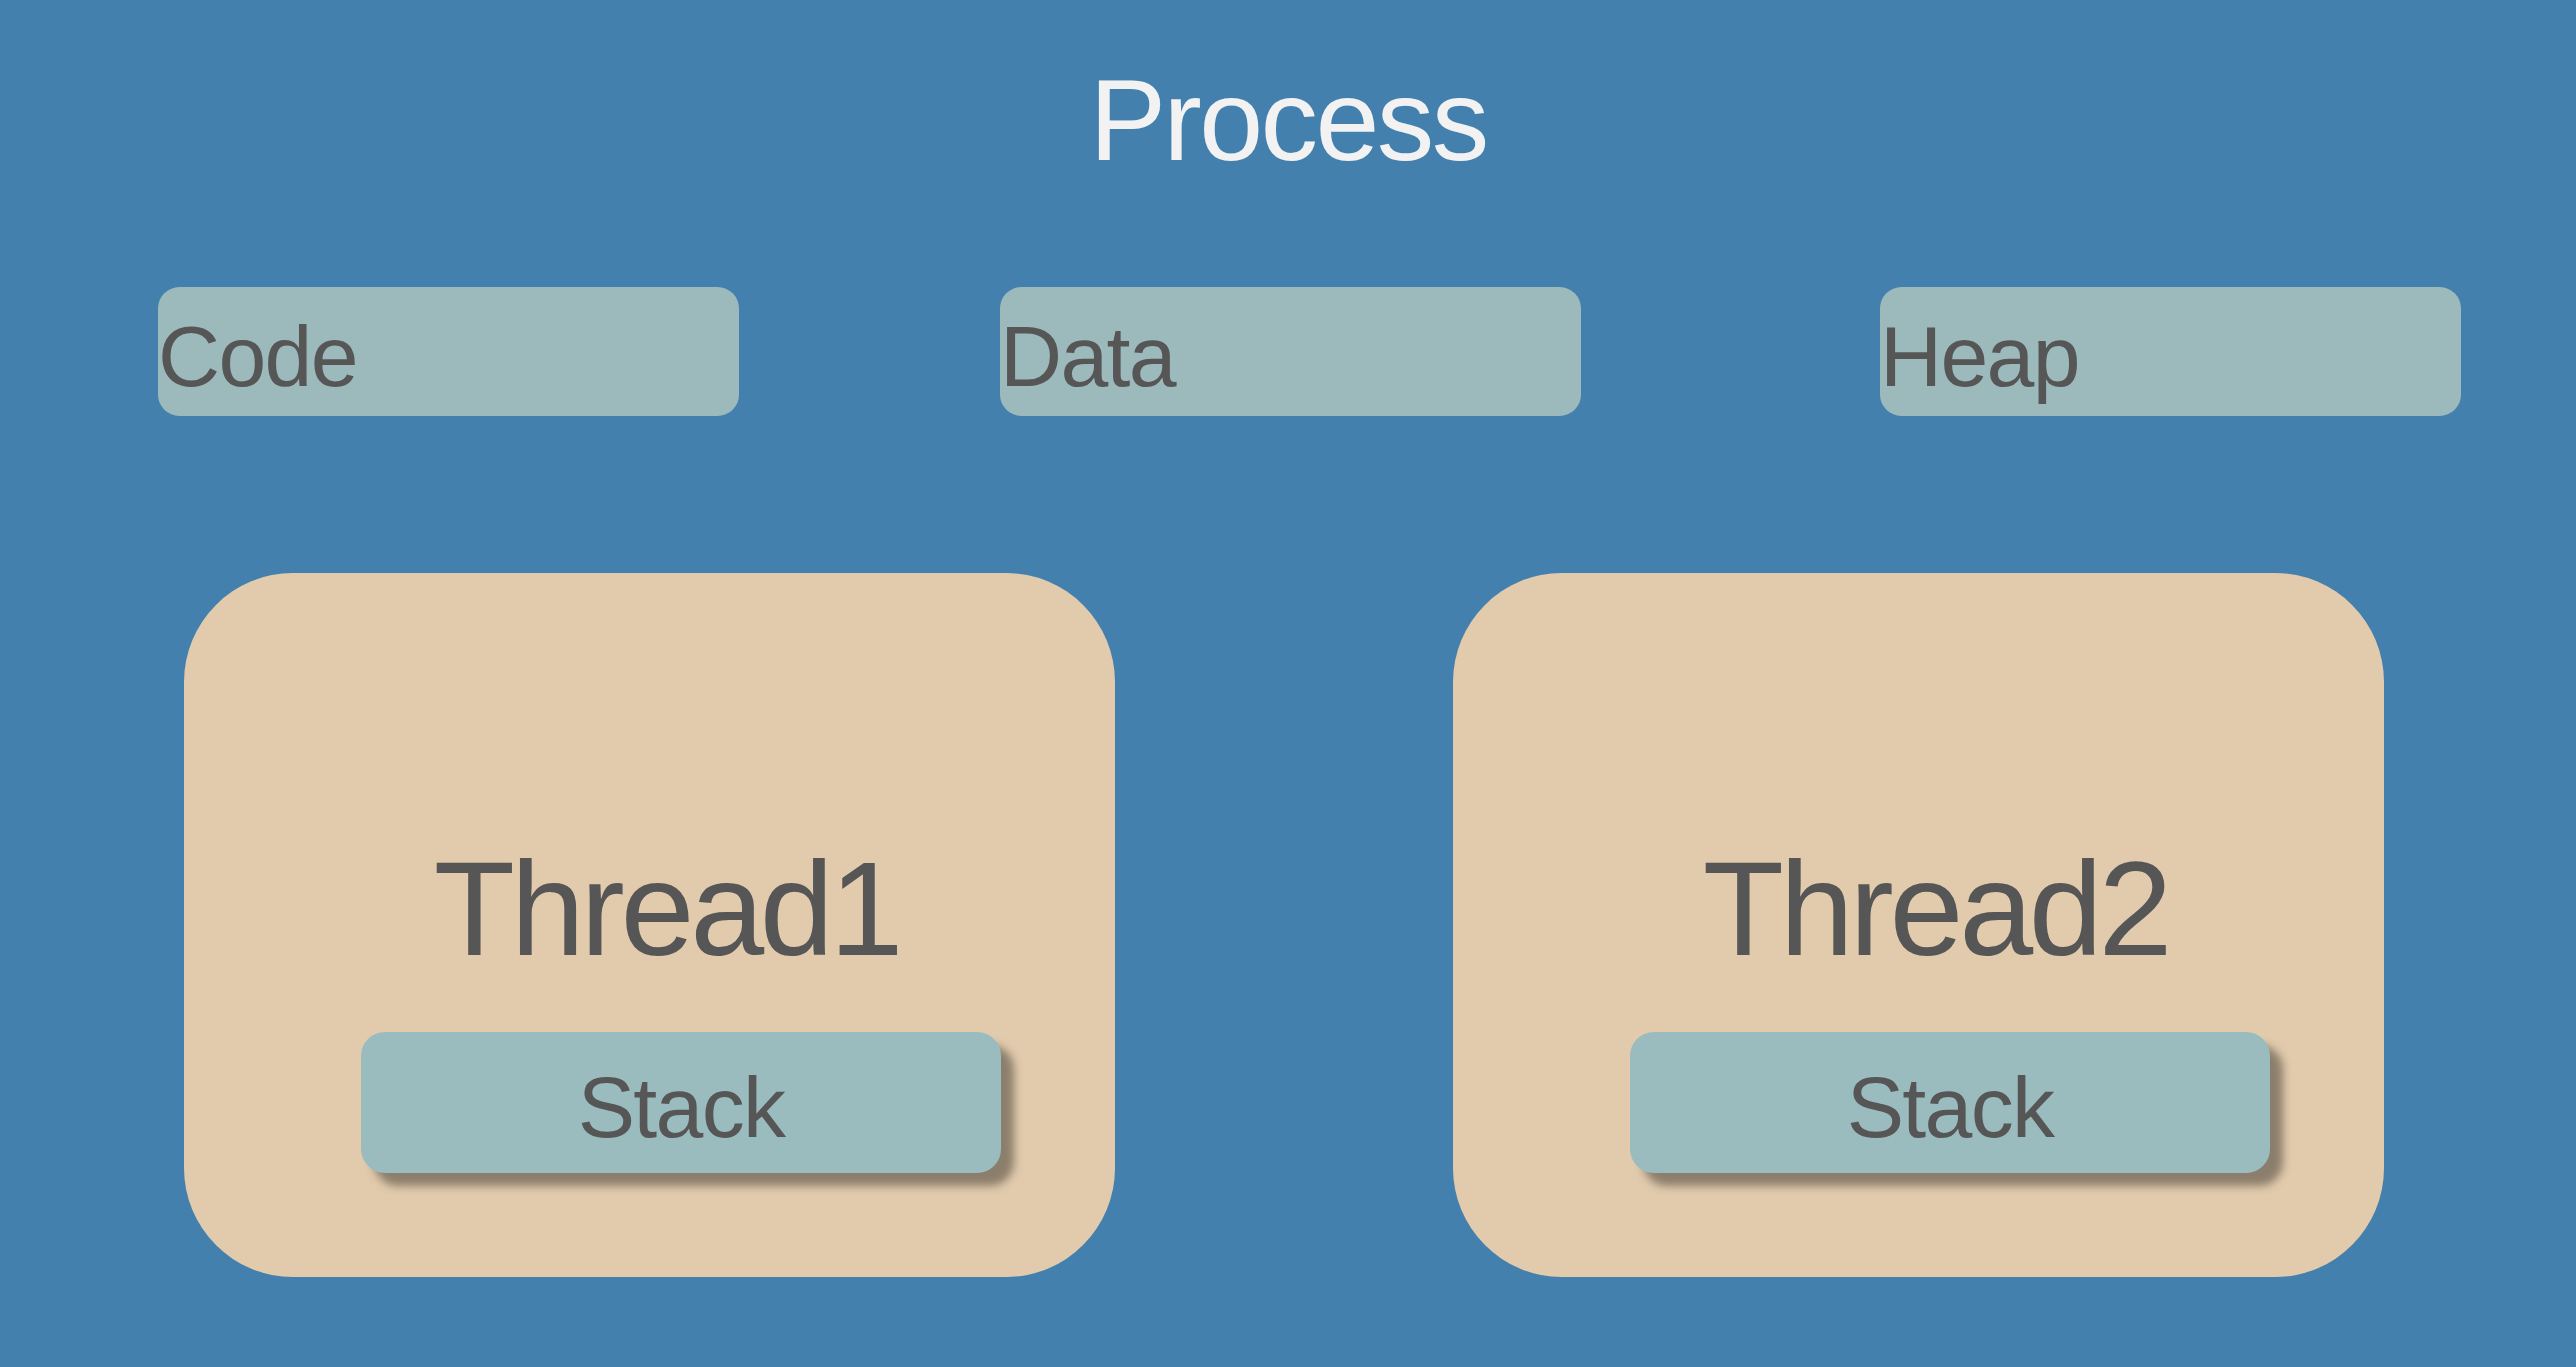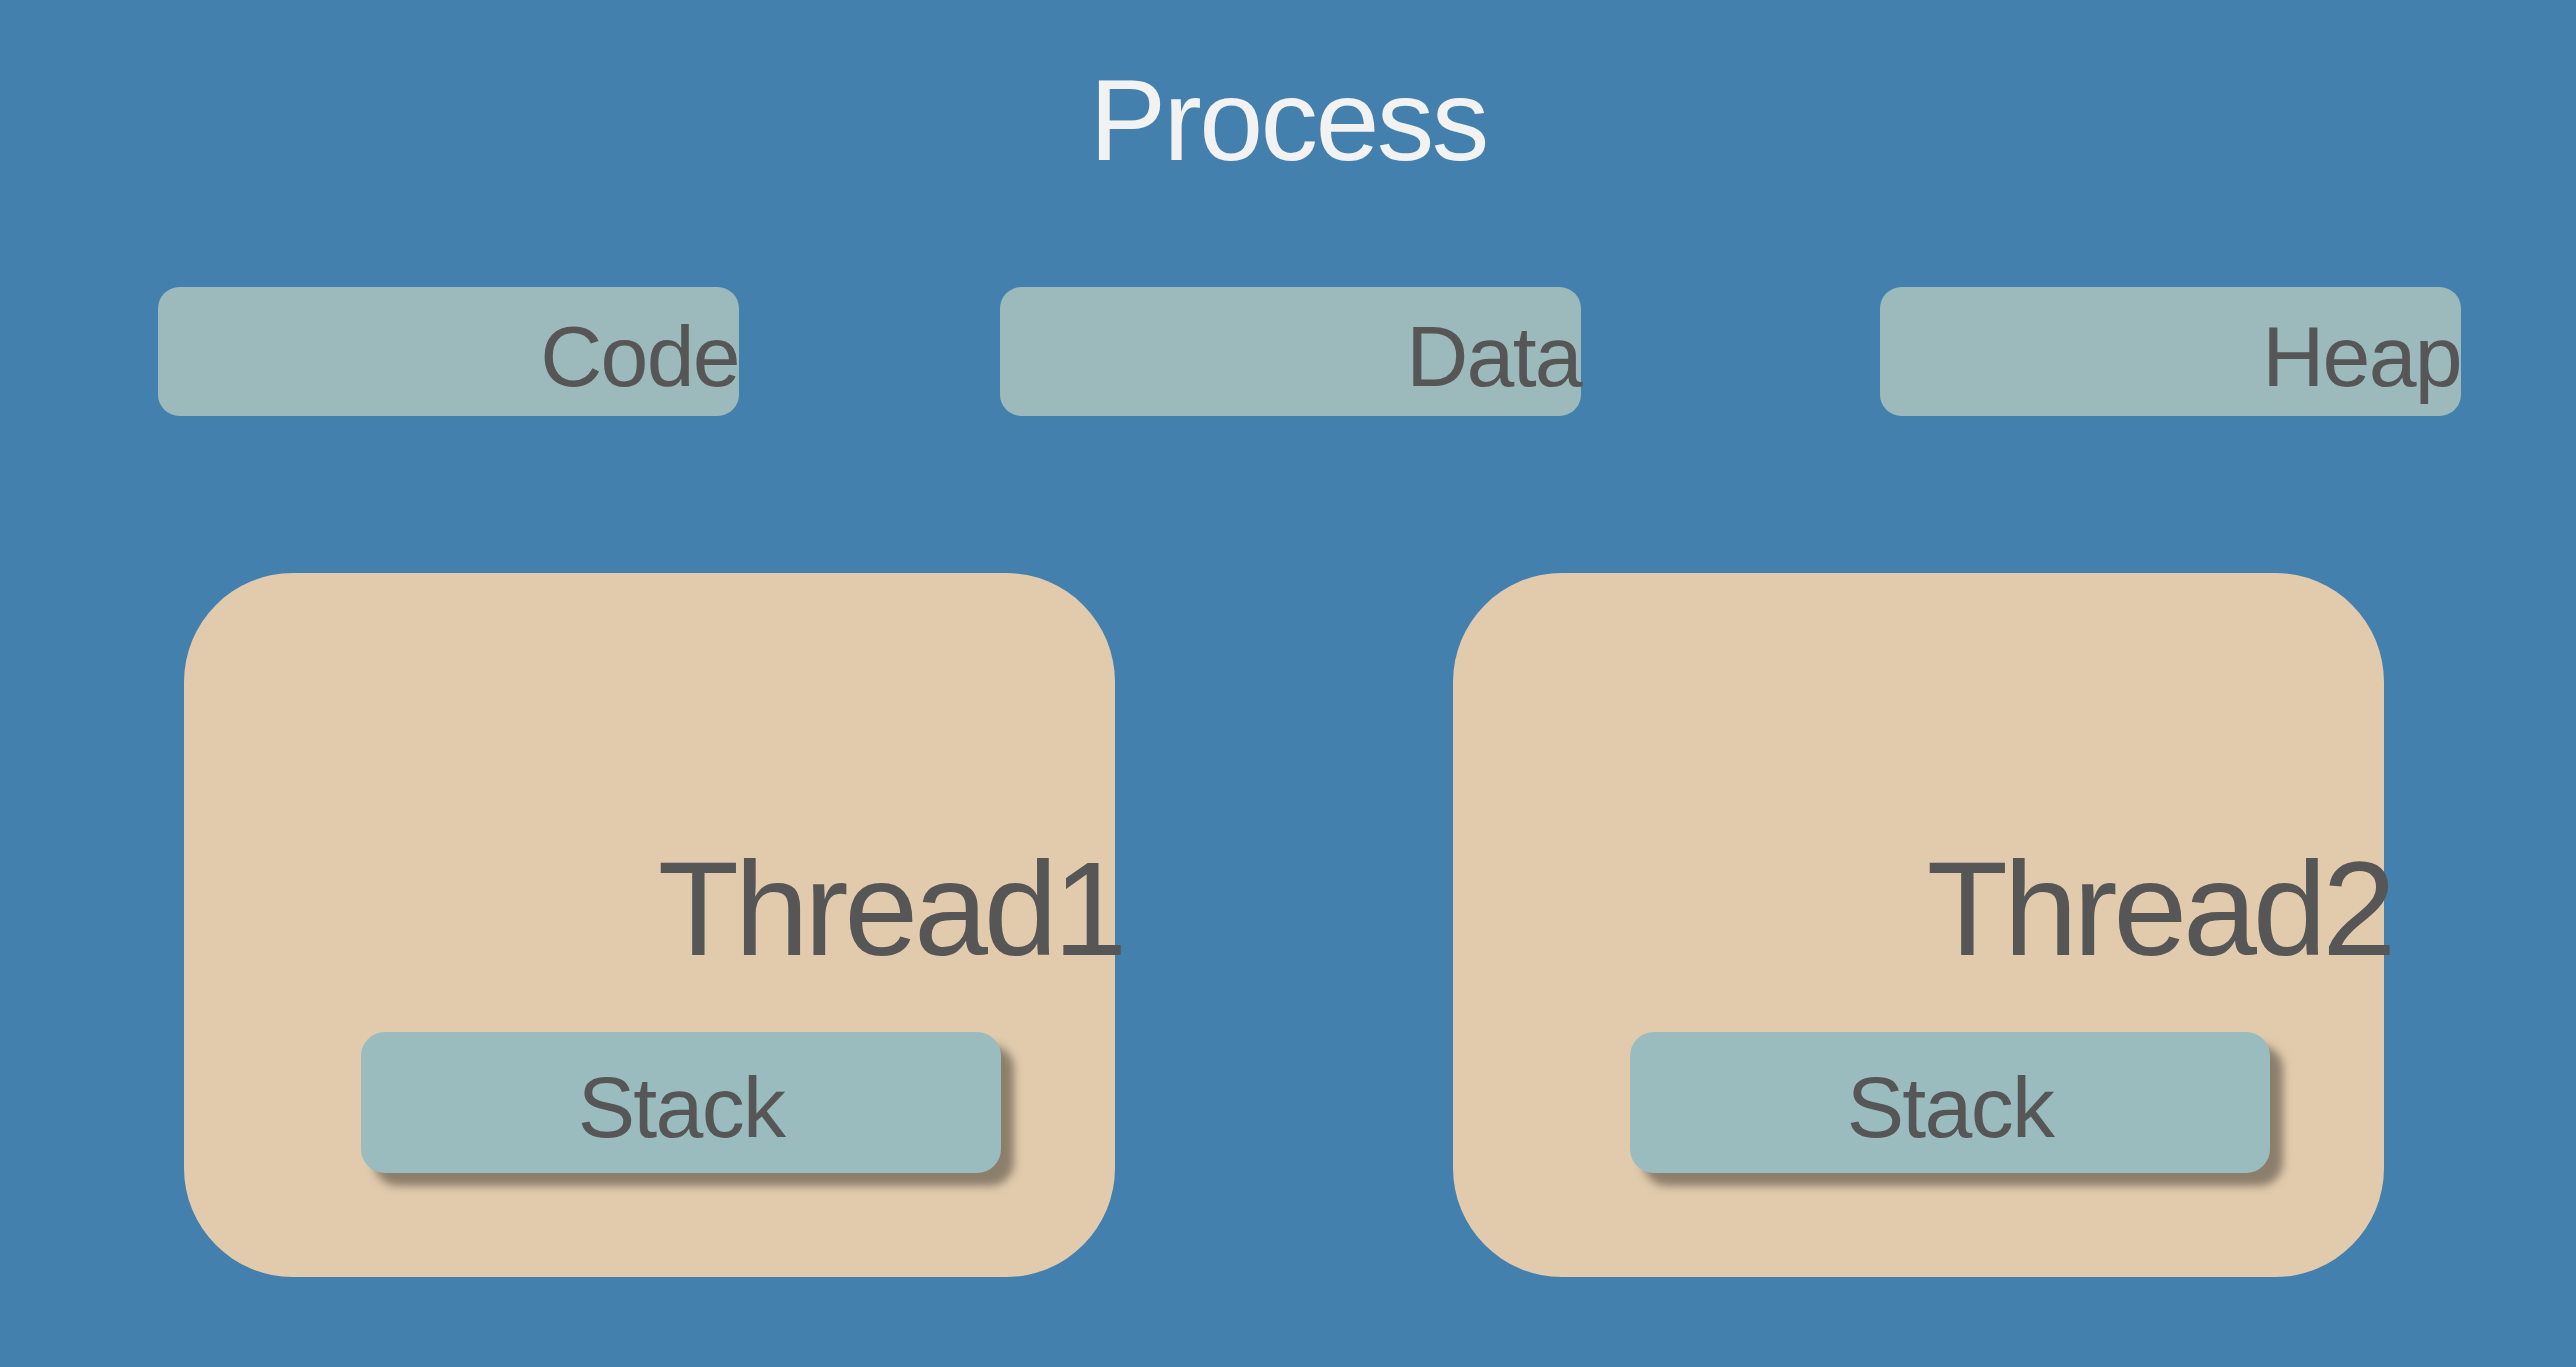--- a/index.html
+++ b/index.html
@@ -30,21 +30,21 @@
     letter-spacing: -2.6px;
     line-height: 1;
     color: var(--title-text);
   }
   .section-box {
     position: absolute;
     top: 287px;
     width: 581px; height: 129px;
     border-radius: 21.5px;
     background: var(--section-box);
-    display: flex; align-items: center; justify-content: flex-end;
+    display: flex; align-items: center; justify-content: flex-start;
   }
   .section-box.code { left: 158px; }
   .section-box.data { left: 1000px; }
   .section-box.heap { left: 1880px; }
   .section-label, .stack-label {
     font-size: 86px;
     letter-spacing: -1.7px;
     color: var(--label-text);
     line-height: 1;
     padding-top: 8.6px;
@@ -53,22 +53,22 @@
     position: absolute;
     top: 573px;
     width: 931px; height: 704px;
     border-radius: 109px;
     background: var(--thread-box);
   }
   .thread-box.t1 { left: 184px; }
   .thread-box.t2 { left: 1453px; }
   .thread-label {
     position: absolute;
-    top: 270px; left: 8px; width: 100%;
-    text-align: right;
+    top: 270px; left: 17px; width: 100%;
+    text-align: center;
     font-size: 133px;
     letter-spacing: -4.3px;
     line-height: 1;
     color: var(--label-text);
   }
   .stack-box {
     position: absolute;
     left: 177px; top: 459px;
     width: 640px; height: 141px;
     border-radius: 24px;

